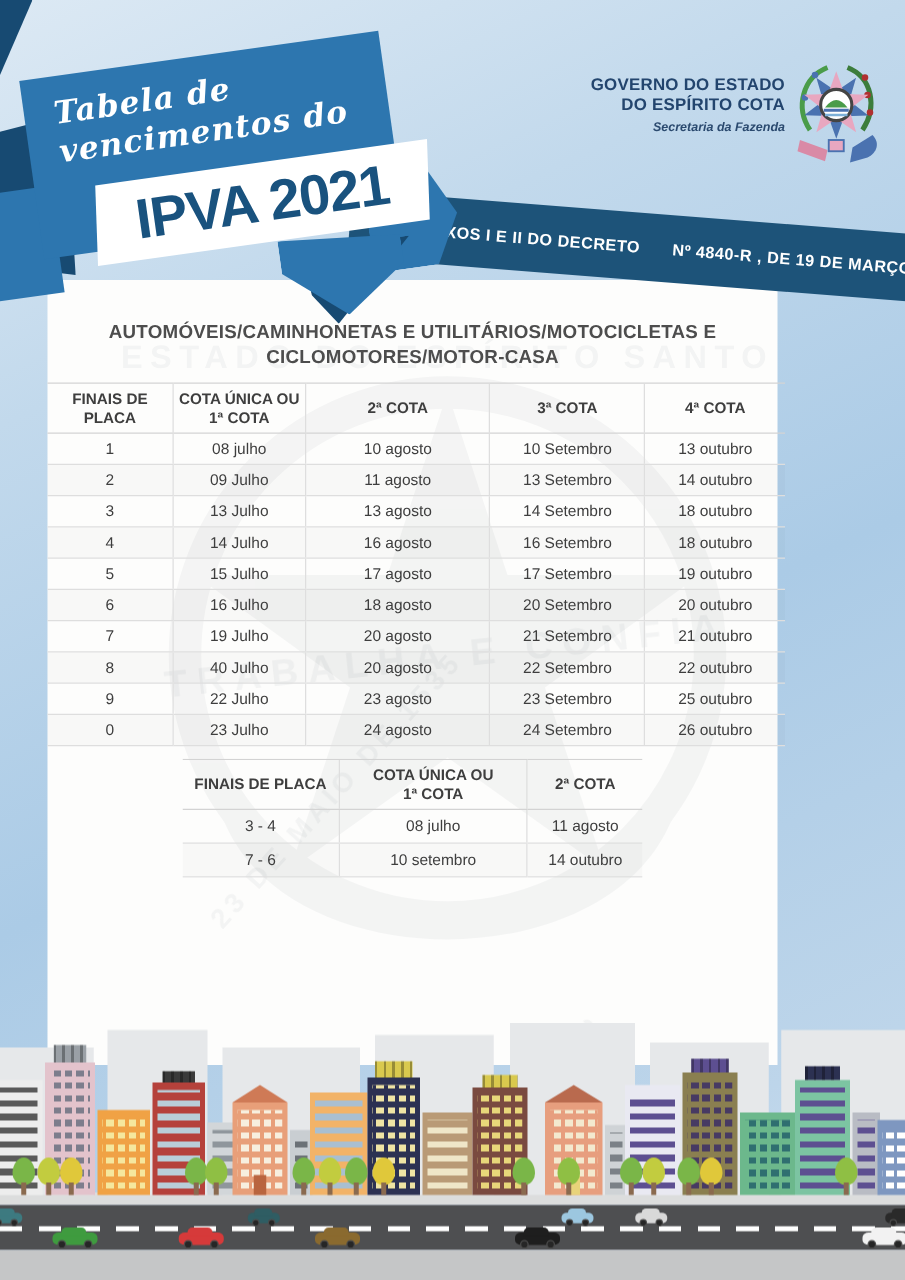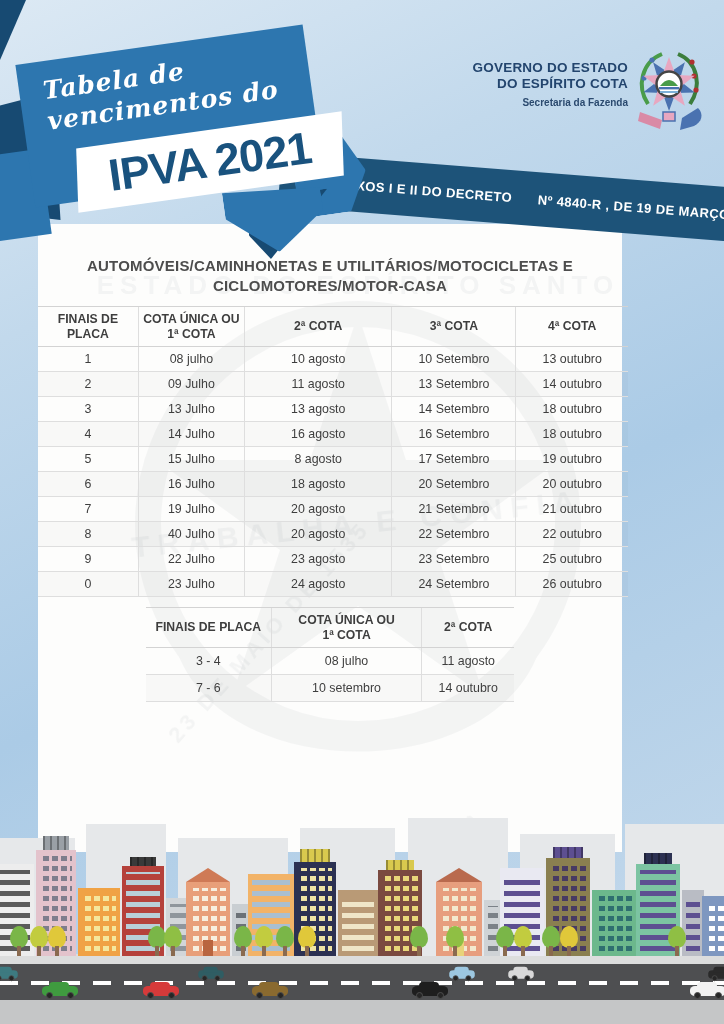--- a/index.html
+++ b/index.html
@@ -69,21 +69,21 @@
   .ribbon-box { position:absolute; left:76px; top:130px; width:268px; height:64px;
     background:#fff; transform:rotate(-8deg) skewX(-6deg); z-index:7;
     display:flex; align-items:center; justify-content:center; }
   .ribbon-box span { display:block; transform:skewX(6deg); font-size:45px; font-weight:800;
     color:var(--title-navy,#19527e); letter-spacing:-1px; }
 
   
   .gov { position:absolute; top:60px; right:96px; text-align:right; z-index:3;
     color:var(--gov-navy,#23456e); }
   .gov .l { font-size:13.5px; font-weight:700; line-height:16px; letter-spacing:.2px; }
-  .gov .s { font-size:10px; font-weight:600; margin-top:5px; color:#2b4a6f; }
+  .gov .s { font-size:10px; font-style:italic; font-weight:600; margin-top:5px; color:#2b4a6f; }
   .gov-logo { position:absolute; top:40px; right:18px; z-index:3; }
 
   
   .city { position:absolute; left:0; top:840px; width:724px; height:184px; z-index:8; }
   .sil { position:absolute; bottom:68px; background:#e6e8ea; }
   .bld { position:absolute; bottom:68px; }
   .win { position:absolute; left:4px; right:4px; top:6px; bottom:5px; }
   .roof { position:absolute; left:50%; transform:translateX(-50%); }
   .ped { position:absolute; width:0; height:0; }
   .door { position:absolute; bottom:0; left:50%; transform:translateX(-50%); }
@@ -171,21 +171,21 @@
           <tr>
             <td>4</td>
             <td>14 Julho</td>
             <td>16 agosto</td>
             <td>16 Setembro</td>
             <td>18 outubro</td>
           </tr>
           <tr>
             <td>5</td>
             <td>15 Julho</td>
-            <td>8 agosto</td>
+            <td>17 agosto</td>
             <td>17 Setembro</td>
             <td>19 outubro</td>
           </tr>
           <tr>
             <td>6</td>
             <td>16 Julho</td>
             <td>18 agosto</td>
             <td>20 Setembro</td>
             <td>20 outubro</td>
           </tr>

